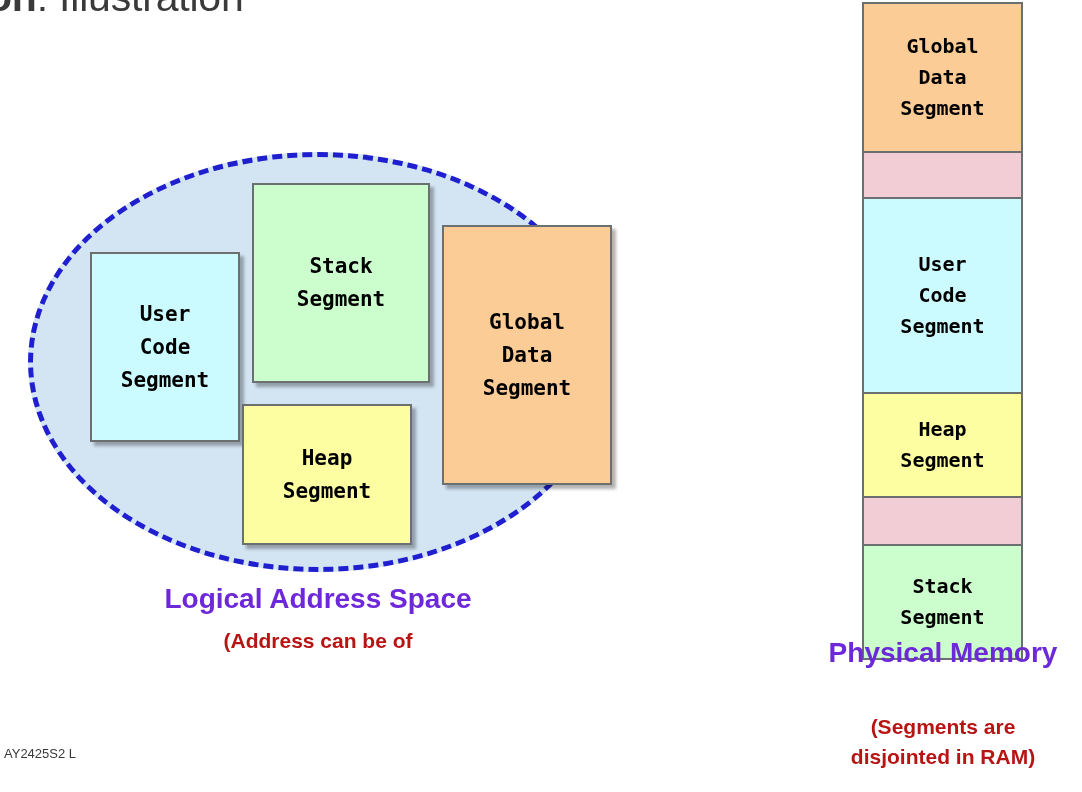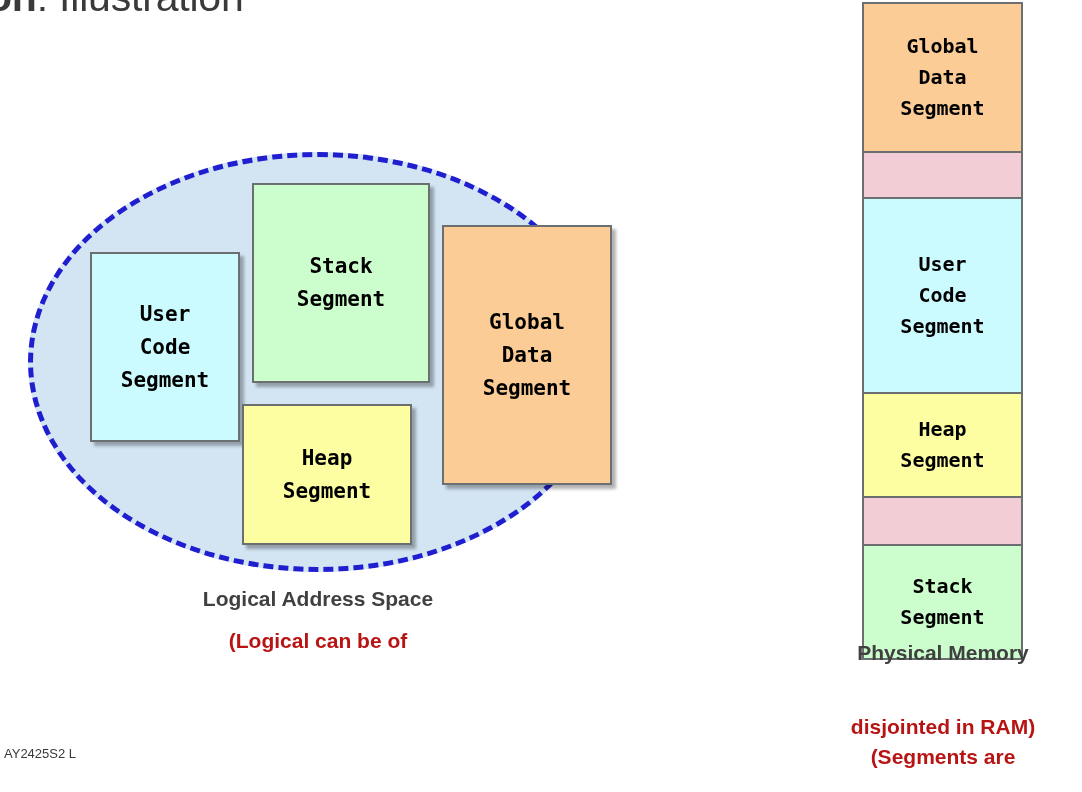--- a/index.html
+++ b/index.html
@@ -68,23 +68,23 @@
   #box-user-code    { left: 90px;  top: 252px; width: 150px; height: 190px; background: #ccfbff; }
   #box-stack        { left: 252px; top: 183px; width: 178px; height: 200px; background: #ccfdcd; }
   #box-global-data  { left: 442px; top: 225px; width: 170px; height: 260px; background: #fbcc95; }
   #box-heap         { left: 242px; top: 404px; width: 170px; height: 141px; background: #fdfda1; }
 
   
   .caption-black {
     position: absolute;
     font-family: "Liberation Sans", sans-serif;
     font-weight: bold;
-    font-size: 21px;
+    font-size: 28px;
     line-height: 26px;
-    color: #404040;
+    color: #6d28d9;
     text-align: center;
     white-space: nowrap;
   }
   .caption-red {
     position: absolute;
     font-family: "Liberation Sans", sans-serif;
     font-weight: bold;
     font-size: 21px;
     line-height: 30px;
     color: #b81414;
@@ -168,21 +168,21 @@
 </div>
 
 <div class="seg-box" id="box-heap">
   <span class="seg-line">Heap</span>
   <span class="seg-line">Segment</span>
 </div>
 
 <div class="caption-black" id="caption-logical">Logical Address Space</div>
 
 <div class="caption-red" id="caption-logical-note">
-  <div>(Logical can be of</div>
+  <div>(Address can be of</div>
 </div>
 
 <div id="physical-memory">
 
   <div class="ram-band" style="flex: 0 0 22.8%; background: #fbcc95;">
     <span class="seg-line">Global</span>
     <span class="seg-line">Data</span>
     <span class="seg-line">Segment</span>
   </div>
 
@@ -204,17 +204,17 @@
   <div class="ram-band" style="flex: 0 0 17.1%; background: #ccfdcd;">
     <span class="seg-line">Stack</span>
     <span class="seg-line">Segment</span>
   </div>
 
 </div>
 
 <div class="caption-black" id="caption-physical">Physical Memory</div>
 
 <div class="caption-red" id="caption-physical-note">
+  <div>(Segments are</div>
   <div>disjointed in RAM)</div>
-  <div>(Segments are</div>
 </div>
 
 <div id="footer-slide-id">AY2425S2 L</div>
 
 </body></html>

